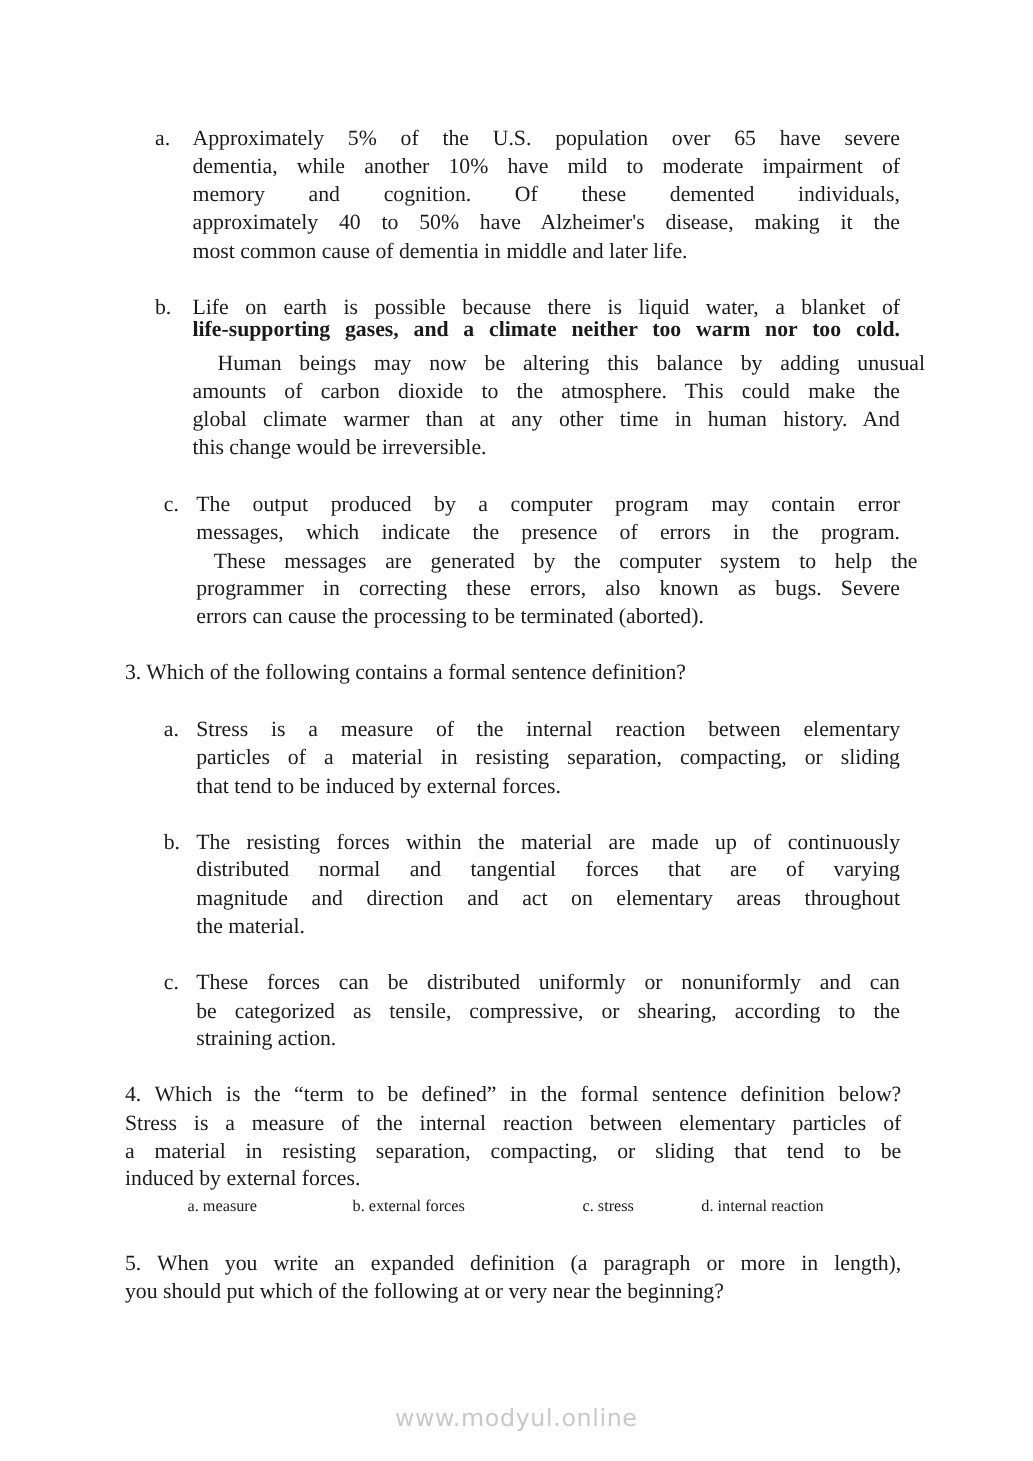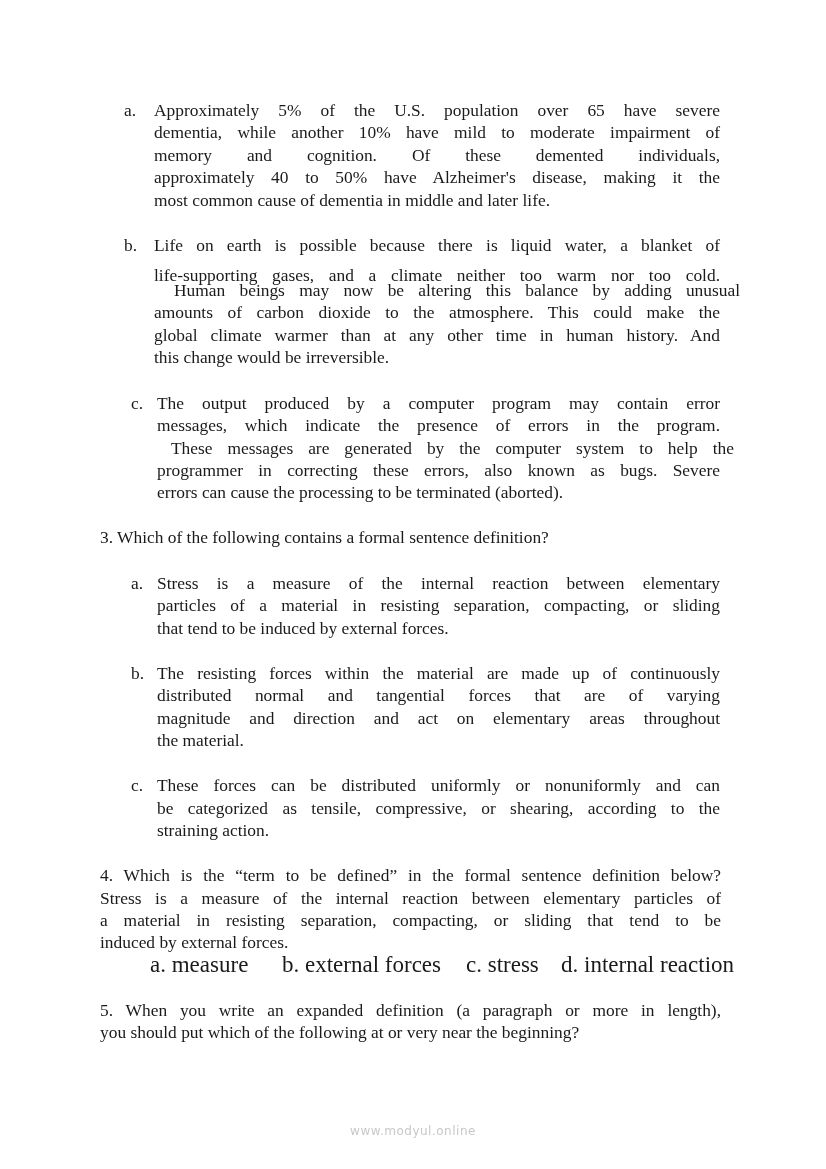--- a/index.html
+++ b/index.html
@@ -6,44 +6,44 @@
   body { width:826px; height:1169px; position:relative; overflow:hidden;
          font-family:"DejaVu Serif", "Liberation Serif", serif; color:#1a1a1a; }
   .page { position:absolute; left:0; top:0; width:826px; height:1169px; background:#fff; }
   .line { position:absolute; font-size:15.6px; line-height:22px; white-space:nowrap;
           font-family:"Liberation Serif", "DejaVu Serif", serif; font-size:17.4px; }
   .just { text-align:justify; text-align-last:justify; }
   .marker { position:absolute; font-family:"Liberation Serif", serif; font-size:17.4px; line-height:22px; }
   .item-a-line, .item-b-line { left:154px; width:566px; }
   .item-c-line { left:157px; width:563px; }
   .q-line { left:100px; width:621px; }
-  .opt { position:absolute; font-family:"Liberation Serif", serif; font-size:23px; line-height:22px; white-space:nowrap; }
+  .opt { position:absolute; font-family:"Liberation Serif", serif; font-size:13px; line-height:22px; white-space:nowrap; }
   .pagenum { position:absolute; left:0; width:820px; text-align:center; top:1055px;
              font-family:"Liberation Sans", sans-serif; font-size:13px; color:#222; }
   .watermark { position:absolute; left:0; width:826px; text-align:center; top:1124px;
-               font-family:"DejaVu Sans", sans-serif; font-size:12px; color:#c8c8c8; letter-spacing:0.5px; }
+               font-family:"DejaVu Sans", sans-serif; font-size:19px; color:#c8c8c8; letter-spacing:0.5px; }
 </style>
 </head>
 <body>
 
 <div class="page">
 
   <div>
     <span class="marker" style="left:124px; top:99px;">a.</span>
     <div class="line item-a-line just" style="top:99px;">Approximately 5% of the U.S. population over 65 have severe</div>
     <div class="line item-a-line just" style="top:121px;">dementia, while another 10% have mild to moderate impairment of</div>
     <div class="line item-a-line just" style="top:144px;">memory and cognition. Of these demented individuals,</div>
     <div class="line item-a-line just" style="top:166px;">approximately 40 to 50% have Alzheimer's disease, making it the</div>
     <div class="line item-a-line" style="top:189px;">most common cause of dementia in middle and later life.</div>
   </div>
 
   <div>
     <span class="marker" style="left:124px; top:234px;">b.</span>
     <div class="line item-b-line just" style="top:234px;">Life on earth is possible because there is liquid water, a blanket of</div>
-    <div class="line item-b-line just" style="top:264px;">life-supporting gases, and a climate neither too warm nor too cold.</div>
+    <div class="line item-b-line just" style="top:252px;font-weight:bold;">life-supporting gases, and a climate neither too warm nor too cold.</div>
     <div class="line item-b-line just" style="top:279px;margin-left:20px;">Human beings may now be altering this balance by adding unusual</div>
     <div class="line item-b-line just" style="top:301px;">amounts of carbon dioxide to the atmosphere. This could make the</div>
     <div class="line item-b-line just" style="top:324px;">global climate warmer than at any other time in human history. And</div>
     <div class="line item-b-line" style="top:346px;">this change would be irreversible.</div>
   </div>
 
   <div>
     <span class="marker" style="left:131px; top:392px;">c.</span>
     <div class="line item-c-line just" style="top:392px;">The output produced by a computer program may contain error</div>
     <div class="line item-c-line just" style="top:414px;">messages, which indicate the presence of errors in the program.</div>

